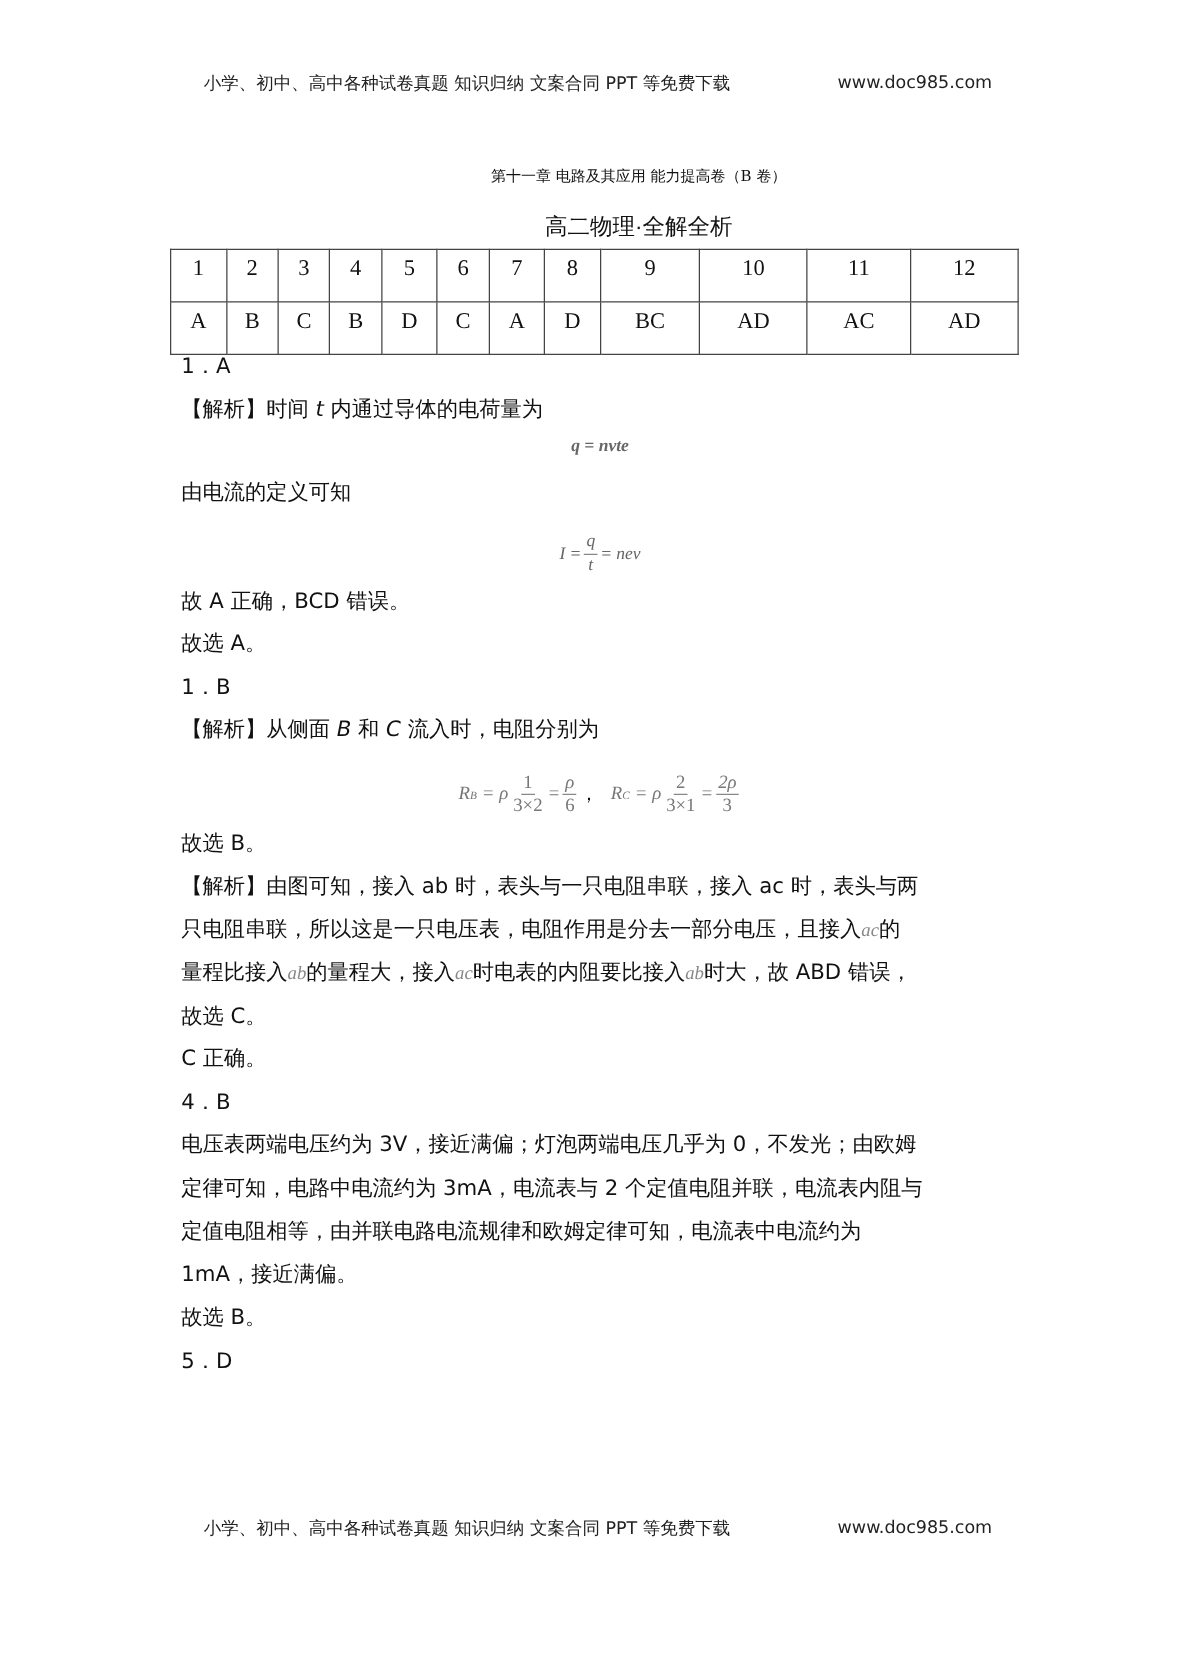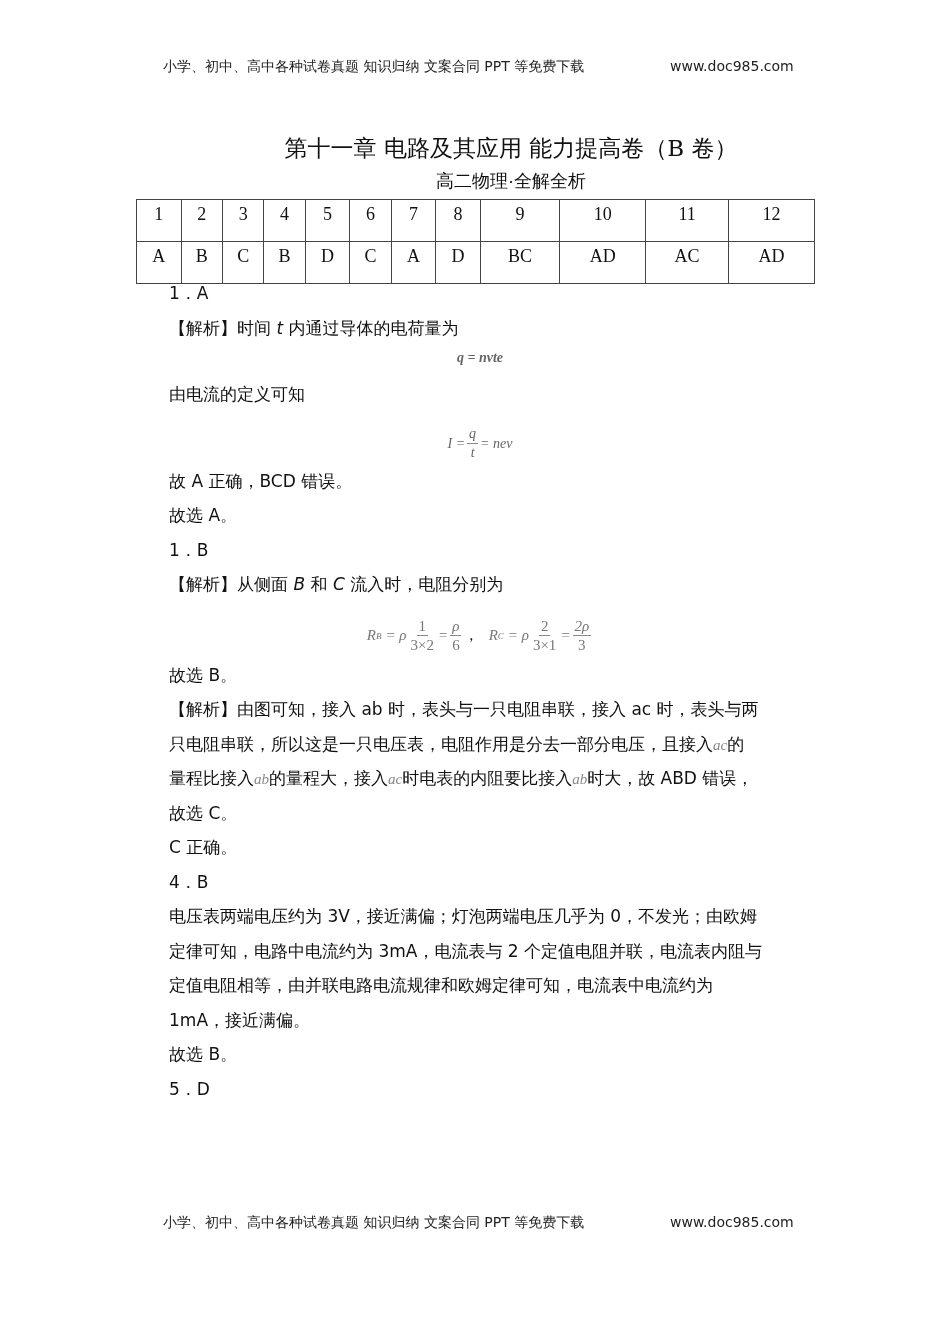--- a/index.html
+++ b/index.html
@@ -5,28 +5,28 @@
   html, body { margin: 0; padding: 0; background: #ffffff; }
   body { width: 950px; height: 1344px; position: relative; overflow: hidden;
          font-family: "DejaVu Sans", sans-serif; color: #111; }
   .hdr { position: absolute; left: 0; width: 950px; top: 58px; font-size: 14px; color: #222; }
   .hdr .l { position: absolute; left: 163px; }
   .hdr .r { position: absolute; left: 670px; }
   .ftr { position: absolute; left: 0; width: 950px; top: 1214px; font-size: 14px; color: #222; }
   .ftr .l { position: absolute; left: 163px; }
   .ftr .r { position: absolute; left: 670px; }
   .title { position: absolute; top: 133px; left: 0; width: 950px; text-align: center;
-           font-family: "DejaVu Serif", serif; font-size: 23px; padding-left: 72px; box-sizing: border-box; }
+           font-family: "DejaVu Serif", serif; font-size: 12px; padding-left: 72px; box-sizing: border-box; }
   .subtitle { position: absolute; top: 169px; left: 0; width: 950px; text-align: center;
               font-family: Liberation Sans, sans-serif; font-size: 18px; padding-left: 72px; box-sizing: border-box; }
   table.ans { position: absolute; top: 199px; left: 136px; width: 679px; border-collapse: collapse;
               font-family: "Liberation Serif", serif; font-size: 18px; }
   table.ans td { border: 1.5px solid #444; text-align: center; height: 37px; padding: 0; vertical-align: top; padding-top: 4px; }
   .body { position: absolute; left: 145px; top: 282px; width: 670px; font-size: 17px; }
-  .line { height: 34.5px; line-height: 22px; white-space: nowrap; margin-left: 24px; }
+  .line { height: 34.5px; line-height: 22px; white-space: nowrap; }
   .math { font-family: "Liberation Serif", serif; font-style: italic; color: #666; text-align: center; }
   .eq1 { height: 32px; font-size: 14px; text-align: center; padding-left: 0; line-height: 14px; font-weight: bold; }
   .eq2 { height: 52px; display: flex; justify-content: center; align-items: center; font-size: 14px; }
   .eq3 { height: 56px; display: flex; justify-content: center; align-items: center; font-size: 15px; color: #777; }
   .frac { display: inline-flex; flex-direction: column; align-items: center; vertical-align: middle; margin: 0 2px; font-style: normal; }
   .frac .num { border-bottom: 1px solid #888; padding: 0 2px; line-height: 18px; }
   .frac .den { padding: 0 2px; line-height: 18px; }
   .it { font-style: italic; }
   .sm { font-family: "Liberation Serif", serif; font-style: italic; color: #888; font-size: 15px; }
   .sub { font-size: 9px; vertical-align: sub; }

